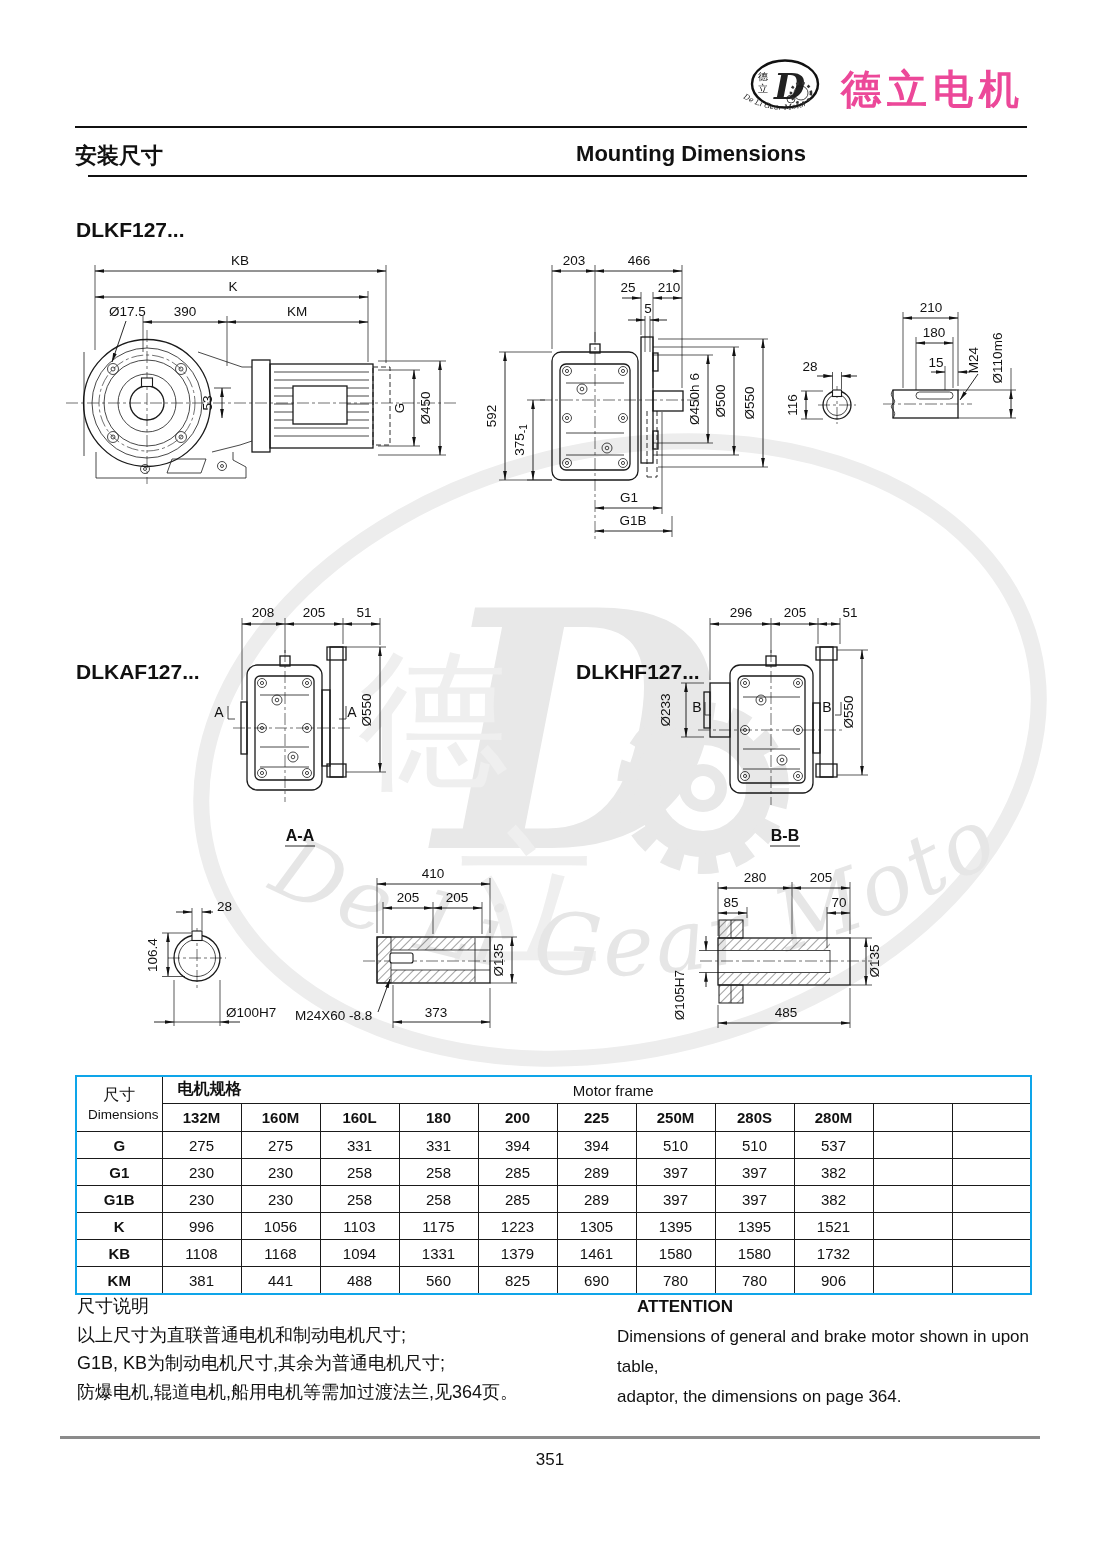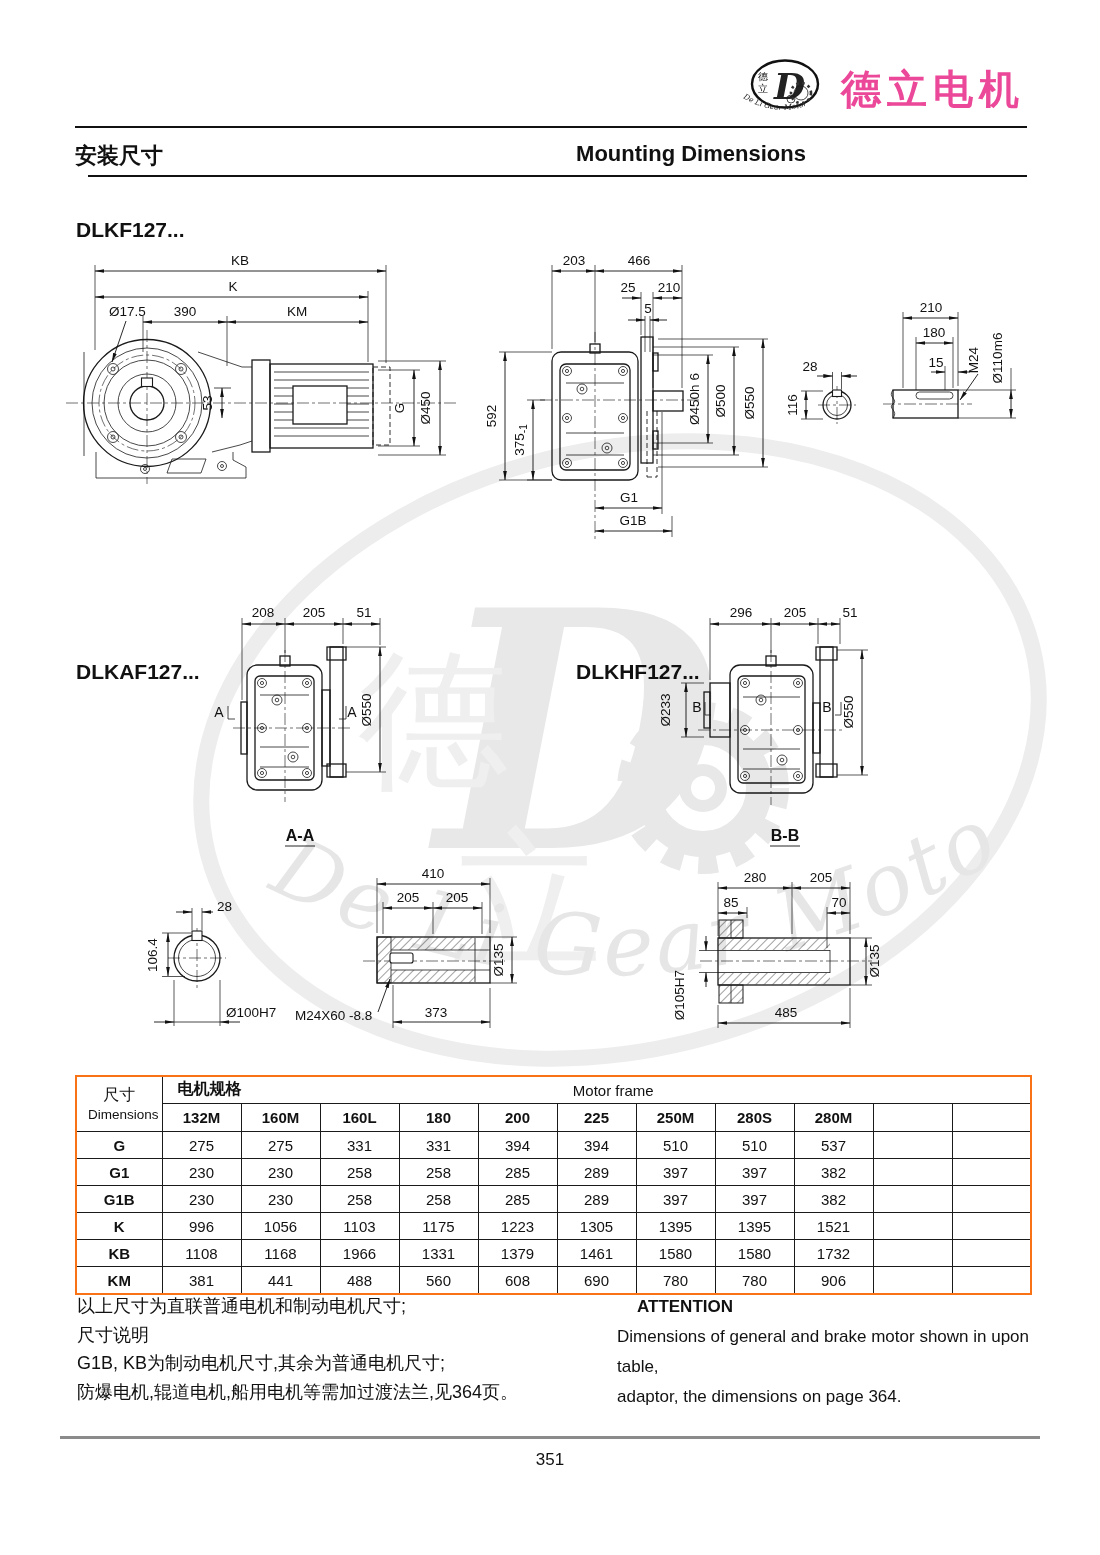--- a/index.html
+++ b/index.html
@@ -7,21 +7,21 @@
         font-family:"Liberation Sans",sans-serif;color:#111;}
   .art{position:absolute;left:0;top:0;width:1100px;height:1555px;z-index:1;}
   .rule{position:absolute;background:#111;z-index:2;}
   .brand{position:absolute;left:841px;top:62px;width:200px;font-family:"DejaVu Serif",serif;
          font-weight:bold;font-size:40px;letter-spacing:6px;color:#ec4899;z-index:2;}
   .cn-title{position:absolute;left:75px;top:141px;font-size:22px;font-weight:bold;z-index:2;}
   .en-title{position:absolute;left:560px;top:141px;width:262px;text-align:center;font-size:22px;font-weight:bold;z-index:2;}
   
   .dim-table{position:absolute;left:75px;top:1075px;width:954px;z-index:2;border-collapse:collapse;
              table-layout:fixed;font-family:"Liberation Sans",sans-serif;color:#111;
-             border:2px solid #f97316;}
+             border:2px solid #0ea5e9;}
   .dim-table th,.dim-table td{border:1px solid #1a1a1a;height:26px;text-align:center;
              font-size:15px;padding:0;font-weight:normal;overflow:hidden;}
   .dim-table .rowlab{font-weight:bold;}
   .dim-table .colhead{font-weight:bold;}
   .corner .l1{font-size:16px;line-height:22px;}
   .corner .l2{font-size:13.5px;line-height:18px;margin-left:8px;}
   .grp{position:relative;border-radius:6px;}
   .gcn{position:absolute;left:15px;top:2px;font-weight:bold;font-size:16px;}
   .gen{font-size:15px;margin-left:34px;}
   
@@ -594,50 +594,50 @@
           <td>1395</td>
           <td>1395</td>
           <td>1521</td>
           <td></td>
           <td></td>
   </tr>
   <tr>
     <td class="rowlab">KB</td>
     <td>1108</td>
           <td>1168</td>
-          <td>1966</td>
+          <td>1094</td>
           <td>1331</td>
           <td>1379</td>
           <td>1461</td>
           <td>1580</td>
           <td>1580</td>
           <td>1732</td>
           <td></td>
           <td></td>
   </tr>
   <tr>
     <td class="rowlab">KM</td>
     <td>381</td>
           <td>441</td>
           <td>488</td>
           <td>560</td>
-          <td>608</td>
+          <td>825</td>
           <td>690</td>
           <td>780</td>
           <td>780</td>
           <td>906</td>
           <td></td>
           <td></td>
   </tr>
 </tbody>
     </table>
 
 <div class="notes-cn">
+  <div>尺寸说明</div>
   <div>以上尺寸为直联普通电机和制动电机尺寸;</div>
-  <div>尺寸说明</div>
   <div>G1B, KB为制动电机尺寸,其余为普通电机尺寸;</div>
   <div>防爆电机,辊道电机,船用电机等需加过渡法兰,见364页。</div>
 </div>
 <div class="notes-en">
   <div class="nt">ATTENTION</div>
   <div>Dimensions of general and brake motor shown in upon table,</div>
   <div>adaptor, the dimensions on page 364.</div>
 </div>
 
 <div class="footrule"></div>

